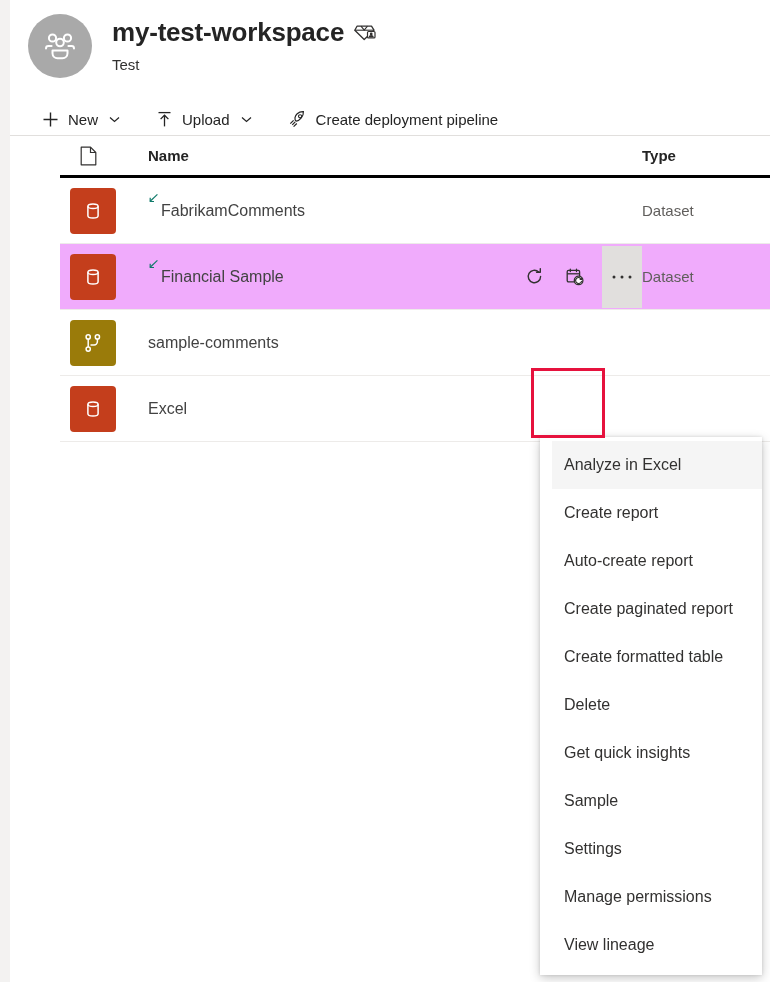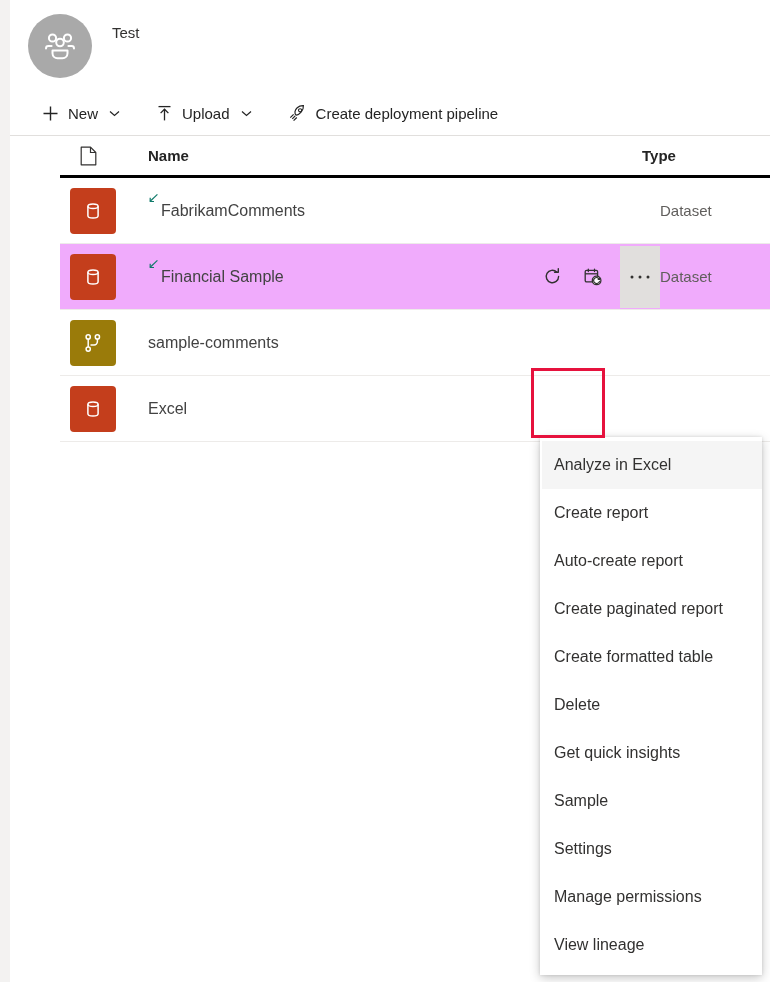--- a/index.html
+++ b/index.html
@@ -58,21 +58,21 @@
   .ws-sub {
     font-size: 15px;
     color: #323130;
     margin-top: 8px;
     line-height: 18px;
   }
 
   
   .toolbar {
     display: flex;
-    align-items: center;
+    align-items: flex-end;
     height: 44px;
     padding-left: 24px;
     gap: 4px;
     border-bottom: 1px solid #e1dfdd;
   }
   .tb-btn {
     display: inline-flex;
     align-items: center;
     gap: 9px;
     height: 32px;
@@ -130,20 +130,21 @@
   .col-icon { width: 70px; flex: 0 0 70px; display: flex; align-items: center; padding-left: 20px; }
   .col-name { flex: 1 1 auto; font-size: 15px; font-weight: bold; color: #242424; padding-left: 18px; }
   .col-actions { width: 120px; flex: 0 0 120px; }
   .col-type { width: 110px; flex: 0 0 110px; font-size: 15px; font-weight: bold; color: #242424; }
 
   .row {
     display: flex;
     align-items: center;
     height: 66px;
     border-bottom: 1px solid #edebe9;
+    padding-right: 18px;
     position: relative;
   }
   .row.hovered { background: #f0abfc; }
   .item-icon {
     width: 46px; height: 46px;
     border-radius: 4px;
     display: flex; align-items: center; justify-content: center;
     flex: 0 0 46px;
     margin-left: 10px;
   }
@@ -209,21 +210,21 @@
 
   
   .ctx-menu {
     position: absolute;
     left: 530px;
     top: 437px;
     width: 222px;
     background: #ffffff;
     box-shadow: 0 3px 10px rgba(0,0,0,0.22), 0 0 3px rgba(0,0,0,0.12);
     z-index: 50;
-    padding: 4px 0 6px 2px;
+    padding: 4px 0 6px 12px;
   }
   .ctx-item {
     height: 48px;
     display: flex;
     align-items: center;
     padding-left: 12px;
     font-size: 16px;
     color: #323130;
     cursor: pointer;
     white-space: nowrap;
@@ -248,20 +249,33 @@
             <circle cx="10.5" cy="7" r="3.6" stroke="#ffffff" stroke-width="2"></circle>
             <circle cx="25.5" cy="7" r="3.6" stroke="#ffffff" stroke-width="2"></circle>
             <circle cx="18" cy="11.5" r="3.8" stroke="#ffffff" stroke-width="2"></circle>
             <path d="M4 17.5c0-1.4 1-2.4 2.4-2.4h3.2" stroke="#ffffff" stroke-width="2" stroke-linecap="round"></path>
             <path d="M32 17.5c0-1.4-1-2.4-2.4-2.4h-3.2" stroke="#ffffff" stroke-width="2" stroke-linecap="round"></path>
             <path d="M10.5 19.5h15v2.8a5 5 0 0 1-5 5h-5a5 5 0 0 1-5-5v-2.8z" stroke="#ffffff" stroke-width="2" stroke-linejoin="round"></path>
           </svg>
         </span>
       </div>
       <div class="ws-title-block">
+        <div class="ws-title-row">
+          <div class="ws-title">my-test-workspace</div>
+          <span class="ws-premium">
+            <svg width="22" height="20" viewBox="0 0 22 20" fill="none">
+              <path d="M3 4.2h14.5L20 8.2 10.2 17.5 0.8 8.2 3 4.2z" stroke="#323130" stroke-width="1.3" stroke-linejoin="round"></path>
+              <path d="M0.8 8.2h19.2" stroke="#323130" stroke-width="1.1"></path>
+              <path d="M7 4.2l3.2 4 3.3-4" stroke="#323130" stroke-width="1.1"></path>
+              <rect x="13.5" y="9.5" width="7.5" height="6.4" rx="1" fill="#ffffff" stroke="#323130" stroke-width="1.2"></rect>
+              <circle cx="17.2" cy="12" r="1.4" fill="#323130"></circle>
+              <path d="M14.7 15.3c0-1.5 1.1-2.3 2.5-2.3s2.5.8 2.5 2.3" fill="#323130"></path>
+            </svg>
+          </span>
+        </div>
         <div class="ws-sub">Test</div>
       </div>
     </div>
 
     <div class="toolbar">
       <button class="tb-btn">
         <span>
           <svg width="17" height="17" viewBox="0 0 17 17">
               <path d="M8.5 1.5v14M1.5 8.5h14" stroke="#242424" stroke-width="1.4"></path>
             </svg>

